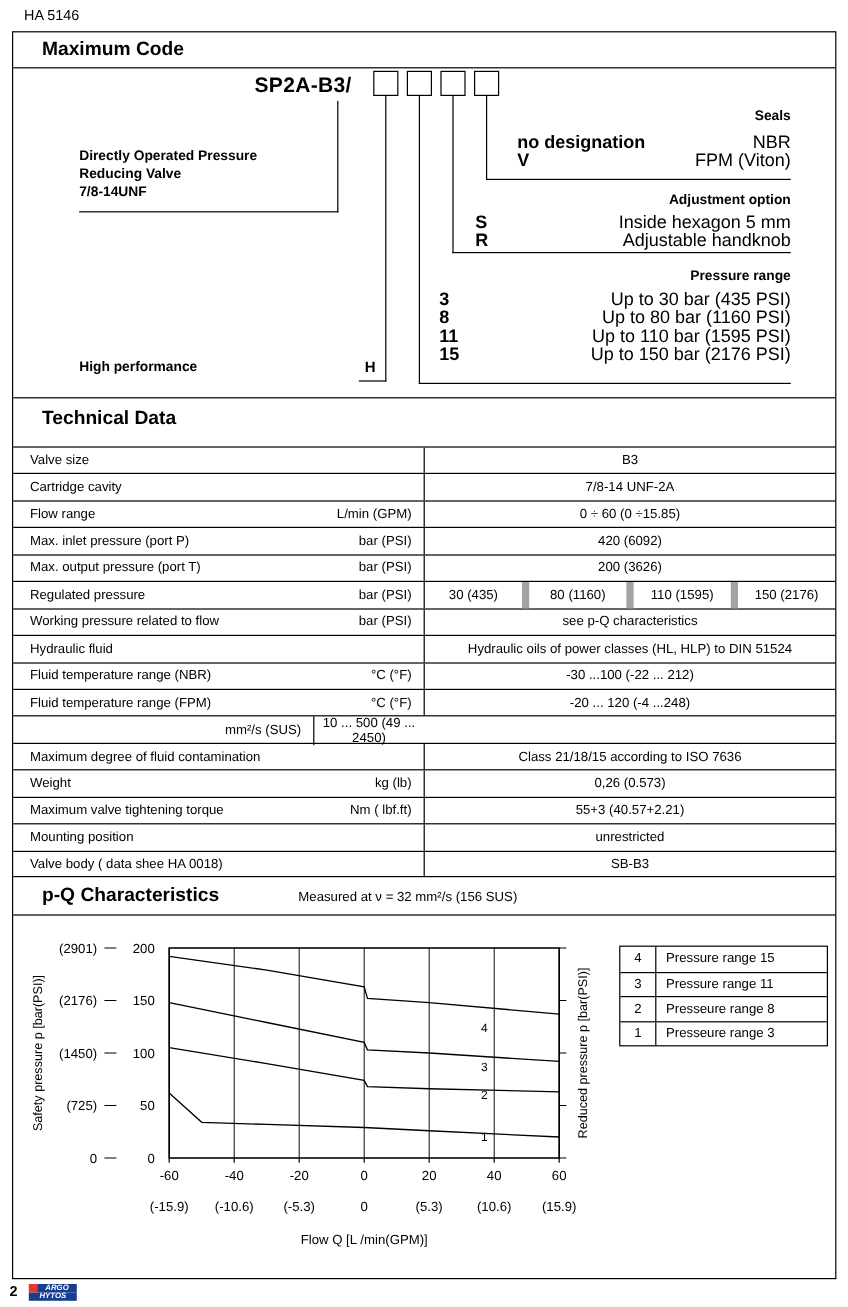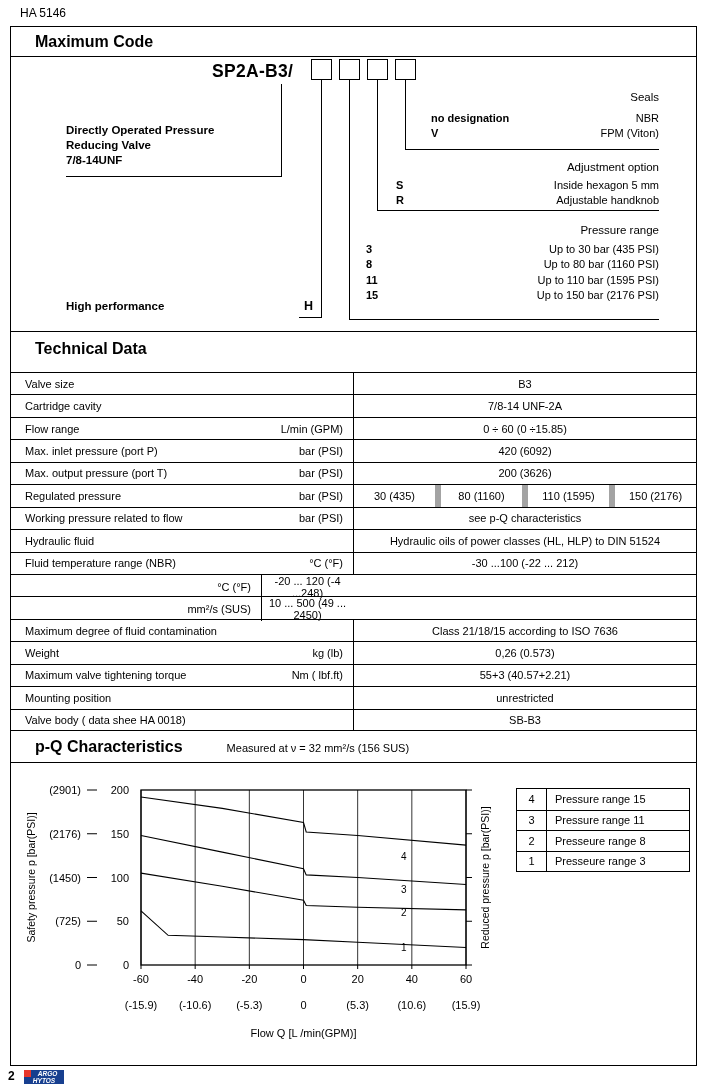--- a/index.html
+++ b/index.html
@@ -14,43 +14,43 @@
   .sec-head{border-bottom:1.2px solid #000;padding:6px 0 5px 24px;font-weight:bold;font-size:16px}
   
   .diagram{position:absolute;left:0;top:28px;right:0;bottom:0}
   .ln{position:absolute;background:#000}
   #model{position:absolute;left:201px;top:6px;font-size:17.5px;font-weight:bold;letter-spacing:.3px}
   #boxes{position:absolute;left:300px;top:4px;display:flex;gap:7px}
   .obox{width:21px;height:21px;border:1.4px solid #000;background:#fff}
   #dov-label{position:absolute;left:55px;top:68px;width:225px;font-weight:bold;font-size:11.5px;line-height:15px}
   #hp-label{position:absolute;left:55px;top:245px;font-weight:bold;font-size:11.5px}
   #hp-code{position:absolute;left:293px;top:244px;font-weight:bold;font-size:12.5px}
-  .btitle{position:absolute;text-align:right;font-weight:normal;font-size:11.5px}
+  .btitle{position:absolute;text-align:right;font-weight:bold;font-size:11.5px}
   #seals-title{left:420px;top:36px;width:228px}
   #adj-title{left:385px;top:106px;width:263px}
   #press-title{left:355px;top:169px;width:293px}
-  .brows{position:absolute;font-size:11px;line-height:15.4px}
+  .brows{position:absolute;font-size:15px;line-height:15.4px}
   #seals-rows{left:420px;top:56px;width:228px}
   #adj-rows{left:385px;top:123px;width:263px}
   #press-rows{left:355px;top:187px;width:293px}
   .orow{display:flex;justify-content:space-between}
   .ocode{font-weight:bold}
   
   .tech-head{padding:8px 0 0 24px;font-weight:bold;font-size:16px;height:40px}
   .trow{display:grid;grid-template-columns:250px 92px 1fr;height:22.45px;border-top:1px solid #000;font-size:11px;align-items:stretch}
   .tcell-label{display:flex;align-items:center;padding-left:14px}
   .tcell-unit{display:flex;align-items:center;justify-content:flex-end;padding-right:10px}
   .tcell-value{border-left:1px solid #000;display:flex;align-items:center;justify-content:center;text-align:center}
   .tsplit{padding:0}
   .tsub{flex:1;height:100%;display:flex;align-items:center;justify-content:center;border-left:6px solid #a3a3a3}
   .tsub:first-child{border-left:none}
   
   .pq-head{display:flex;align-items:baseline;border-bottom:1.2px solid #000;padding:7px 0 6px 24px}
   .pq-title{font-weight:bold;font-size:16px}
-  .pq-subtitle{font-size:11px;margin-left:44px}
+  .pq-subtitle{font-size:11px;margin-left:66px}
   #pq-svg{position:absolute;left:10px;top:40px}
   #pq-svg text{font-family:"Liberation Sans",sans-serif}
   #legend{position:absolute;left:505px;top:57px;width:174px;border:1.2px solid #000;font-size:11px;background:#fff}
   .lg-row{display:flex;height:20.5px;border-top:1px solid #000}
   .lg-row:first-child{border-top:none}
   .lg-num{width:30px;border-right:1px solid #000;display:flex;align-items:center;justify-content:center}
   .lg-label{flex:1;display:flex;align-items:center;padding-left:8px}
   
   .page-number{position:absolute;left:8px;top:1069px;font-weight:bold;font-size:12px}
   .logo{position:absolute;left:24px;top:1070px;width:40px;font-weight:bold;font-style:italic;font-size:6.5px;line-height:7px;color:#fff;text-align:center}
@@ -190,20 +190,21 @@
             <div class="tcell-label">Hydraulic fluid</div>
             <div class="tcell-unit"></div>
             <div class="tcell-value">Hydraulic oils of power classes (HL, HLP) to DIN 51524</div>
           </div>
           <div class="trow">
             <div class="tcell-label">Fluid temperature range (NBR)</div>
             <div class="tcell-unit">°C (°F)</div>
             <div class="tcell-value">-30 ...100 (-22 ... 212)</div>
           </div>
           <div class="trow">
+            <div class="tcell-label">Fluid temperature range (FPM)</div>
             <div class="tcell-unit">°C (°F)</div>
             <div class="tcell-value">-20 ... 120 (-4 ...248)</div>
           </div>
           <div class="trow">
             <div class="tcell-unit">mm²/s (SUS)</div>
             <div class="tcell-value">10 ... 500 (49 ... 2450)</div>
           </div>
           <div class="trow">
             <div class="tcell-label">Maximum degree of fluid contamination</div>
             <div class="tcell-unit"></div>

